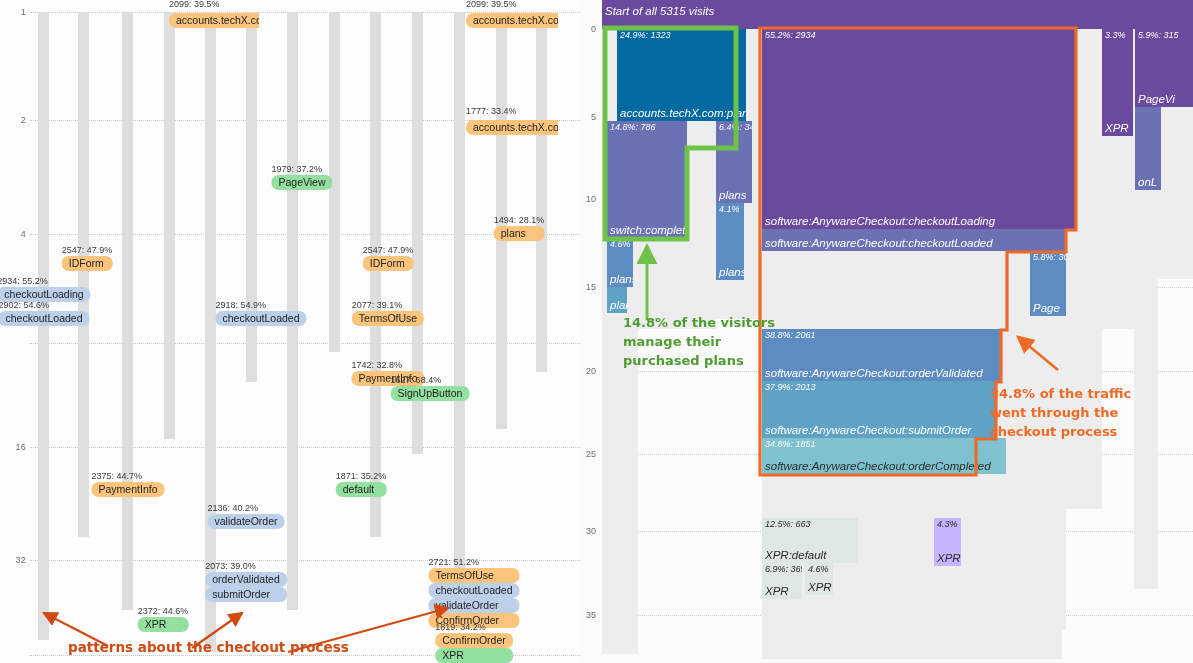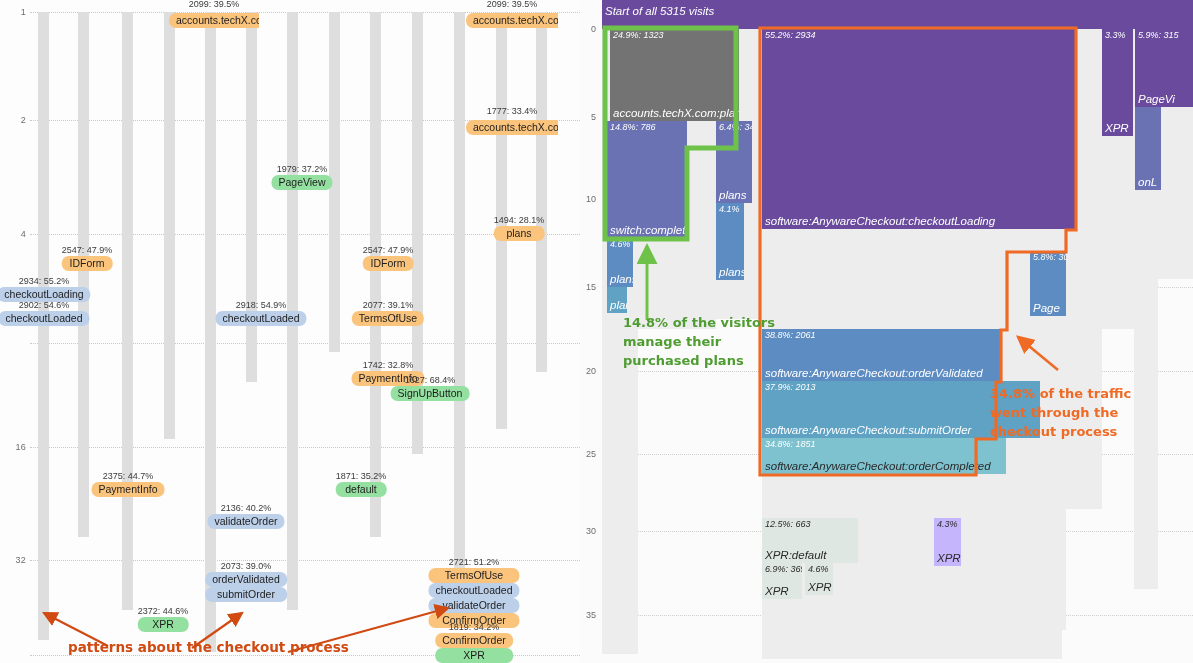--- a/index.html
+++ b/index.html
@@ -6,21 +6,21 @@
   body{width:1193px;height:663px;overflow:hidden;font-family:"Liberation Sans",sans-serif;}
   .root{position:relative;width:1193px;height:663px;}
 
   
   .left-panel{position:absolute;left:0;top:0;width:580px;height:663px;background:#fdfdfd;}
   .lp-plot{position:absolute;left:30px;top:0;right:0;bottom:0;}
   .gridline{position:absolute;left:0;right:0;height:0;border-top:1px dotted #c9c9c9;}
   .ytick{position:absolute;left:0;width:26px;text-align:right;font-size:9px;color:#6d6d6d;
          transform:translateY(-50%);letter-spacing:.2px;}
   .colbar{position:absolute;width:11px;background:#dedede;border-radius:0;}
-  .node{position:absolute;transform:translateX(-50%);text-align:center;white-space:nowrap;}
+  .node{position:absolute;transform:translateX(-50%);text-align:left;white-space:nowrap;}
   .node .cnt{font-size:9px;color:#3a3a3a;line-height:11px;}
   .node .pill{display:block;font-size:10.5px;line-height:13px;color:#1d1d1d;
               border-radius:7px;padding:1px 7px;margin-top:0px;}
   .pill.orange{background:#fbc47d;}
   .pill.blue{background:#bdd0ea;}
   .pill.green{background:#94e0a0;}
   .pill.stack{margin-top:0;border-radius:7px;}
   .clip-right{overflow:hidden;}
 
   
@@ -238,21 +238,21 @@
       <div class="blk" style="left:36px;top:29px;width:78px;height:300px;background:#ededed"></div>
       <div class="blk" style="left:114px;top:29px;width:46px;height:290px;background:#ededed"></div>
       <div class="blk" style="left:160px;top:29px;width:462px;height:250px;background:#ededed"></div>
       <div class="blk" style="left:160px;top:279px;width:300px;height:380px;background:#ededed"></div>
       <div class="blk" style="left:392px;top:430px;width:72px;height:200px;background:#ededed"></div>
       <div class="blk" style="left:460px;top:29px;width:40px;height:480px;background:#ededed"></div>
       <div class="blk" style="left:500px;top:29px;width:32px;height:300px;background:#ededed"></div>
       <div class="blk" style="left:532px;top:29px;width:24px;height:560px;background:#ededed"></div>
       <div class="blk" style="left:556px;top:29px;width:36px;height:250px;background:#ededed"></div>
 
-      <div class="blk" style="left:8px;top:29px;width:129px;height:92px;background:#737373">
+      <div class="blk" style="left:15px;top:29px;width:129px;height:92px;background:#0369a1">
         <div class="lbl-top w">24.9%: 1323</div>
         <div class="lbl-bot w">accounts.techX.com:plans</div>
       </div>
 
       <div class="blk" style="left:5px;top:121px;width:80px;height:117px;background:#6a72b4">
         <div class="lbl-top w">14.8%: 786</div>
         <div class="lbl-bot w">switch:complete</div>
       </div>
 
       <div class="blk" style="left:5px;top:238px;width:26px;height:49px;background:#5d8cc2">
@@ -271,28 +271,31 @@
       <div class="blk" style="left:114px;top:203px;width:28px;height:77px;background:#5d8cc2">
         <div class="lbl-top w">4.1%</div>
         <div class="lbl-bot w">plans</div>
       </div>
 
       <div class="blk" style="left:160px;top:29px;width:314px;height:200px;background:#6a4a9c">
         <div class="lbl-top w">55.2%: 2934</div>
         <div class="lbl-bot w">software:AnywareCheckout:checkoutLoading</div>
       </div>
 
+      <div class="blk" style="left:160px;top:229px;width:304px;height:22px;background:#6a72b4">
+        <div class="lbl-bot w">software:AnywareCheckout:checkoutLoaded</div>
+      </div>
 
 
       <div class="blk" style="left:160px;top:329px;width:239px;height:52px;background:#5d8cc2">
         <div class="lbl-top w">38.8%: 2061</div>
         <div class="lbl-bot w">software:AnywareCheckout:orderValidated</div>
       </div>
 
-      <div class="blk" style="left:160px;top:381px;width:278px;height:57px;background:#5fa2c4">
+      <div class="blk" style="left:160px;top:381px;width:234px;height:57px;background:#5fa2c4">
         <div class="lbl-top w">37.9%: 2013</div>
         <div class="lbl-bot w">software:AnywareCheckout:submitOrder</div>
       </div>
 
       <div class="blk" style="left:160px;top:438px;width:244px;height:36px;background:#7ec2cf">
         <div class="lbl-top w">34.8%: 1851</div>
         <div class="lbl-bot d">software:AnywareCheckout:orderCompleted</div>
       </div>
 
 

